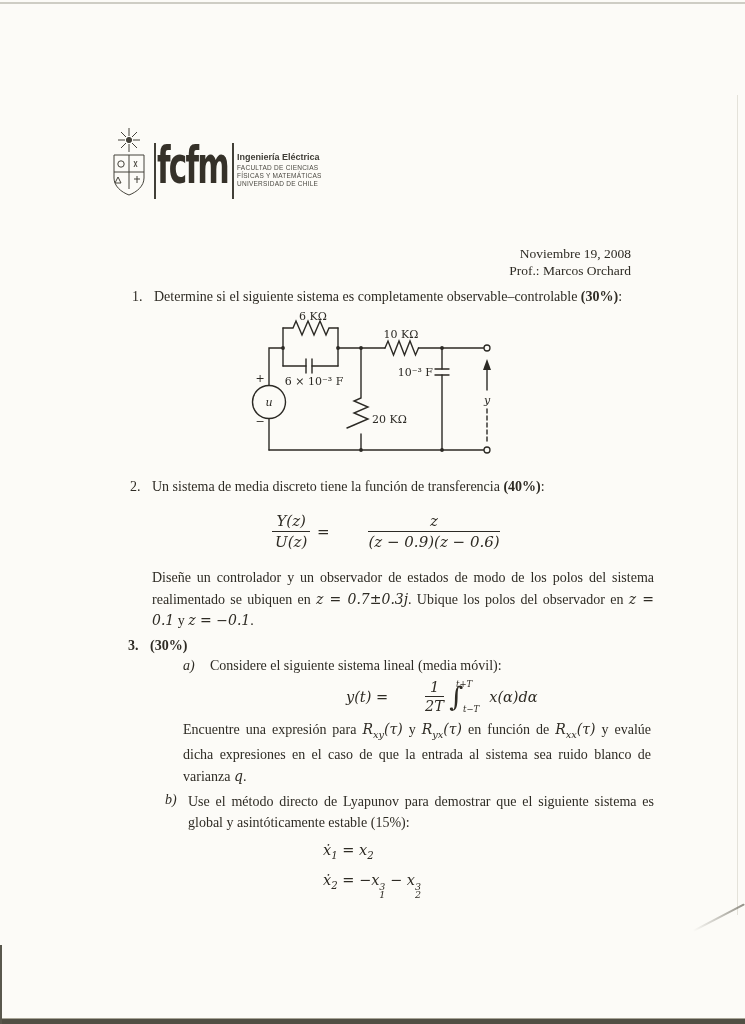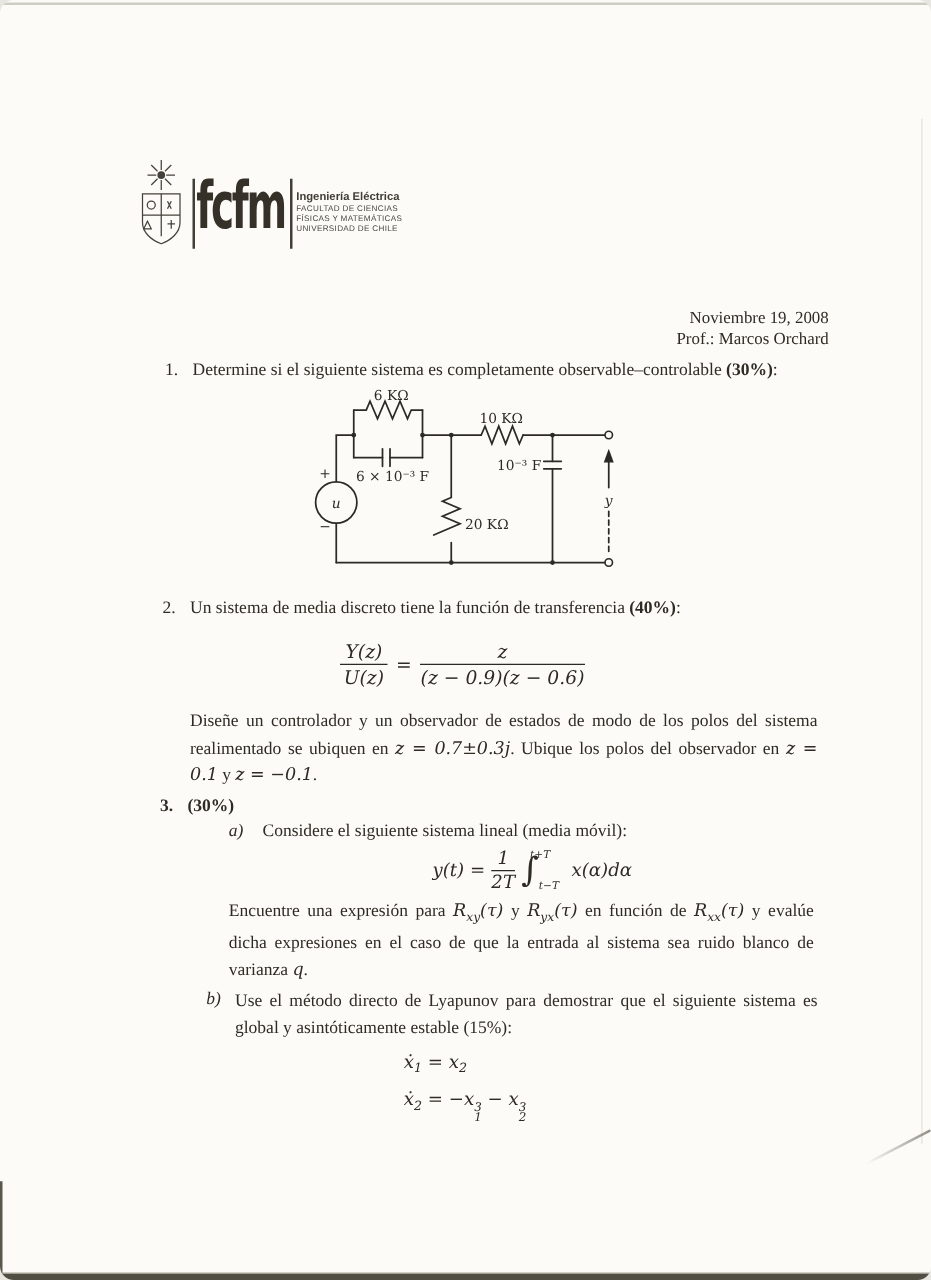--- a/index.html
+++ b/index.html
@@ -1,17 +1,17 @@
 <!DOCTYPE html>
 <html><head>
 <meta charset="utf-8">
 <style>
   html,body{margin:0;padding:0;background:#e8e6e0;}
   .page{position:relative;width:745px;height:1024px;margin:0 auto;background:#fcfbf7;
-        overflow:hidden;font-family:"Liberation Serif",serif;color:#2e2b24;border-radius:11px;}
+        overflow:hidden;font-family:"Liberation Serif",serif;color:#2e2b24;}
   
   .edge-top{position:absolute;left:0;top:2px;width:745px;height:2px;background:#c6c4bb;opacity:.85;}
   .edge-bottom-light{position:absolute;left:0;bottom:5px;width:745px;height:1px;background:#a8a597;}
   .edge-bottom{position:absolute;left:0;bottom:0;width:745px;height:5px;background:#514f44;}
   .edge-left{position:absolute;left:0;top:945px;width:2px;height:79px;background:#5a584d;}
   .edge-right{position:absolute;left:737px;top:95px;width:1px;height:820px;background:#e4e2da;}
   .crease{position:absolute;left:693px;top:930px;width:58px;height:2px;background:linear-gradient(to right,rgba(120,118,108,0),#77756a);
           transform:rotate(-27.5deg);transform-origin:0 50%;border-radius:1px;opacity:.8;}
 
   
@@ -23,35 +23,35 @@
   .fcfm{position:absolute;left:51px;top:8px;font-family:"DejaVu Sans",sans-serif;font-weight:bold;
         font-size:52px;letter-spacing:-3px;color:#353129;transform:scaleX(.60);transform-origin:left top;line-height:62px;}
   .logo-text{position:absolute;left:131px;top:26px;width:120px;font-family:"Liberation Sans",sans-serif;}
   .logo-dept{font-size:9px;color:#3f3d36;margin-bottom:2px;font-weight:bold;}
   .logo-caps{font-size:6.5px;line-height:8px;letter-spacing:.25px;color:#4b4942;}
 
   
   .header{position:absolute;left:80px;top:204px;width:560px;text-align:center;}
   .title{font-size:15px;font-weight:bold;}
   .course{font-size:16.5px;margin-top:3px;}
-  .meta{position:absolute;left:364px;top:246px;width:299px;text-align:right;font-size:13.5px;line-height:16.5px;}
+  .meta{position:absolute;left:332px;top:246px;width:299px;text-align:right;font-size:13.5px;line-height:16.5px;}
 
   
   .qrow{position:absolute;display:flex;font-size:14px;}
   .qnum{width:22px;flex:none;}
   .b{font-weight:bold;}
   .i{font-style:italic;}
   .nowrap{white-space:nowrap;}
   .math{font-family:"DejaVu Serif","Liberation Serif",serif;font-style:italic;}
   .para{position:absolute;font-size:14px;line-height:20.5px;text-align:justify;}
 
   
   .tf{position:absolute;left:230px;top:512px;width:280px;display:flex;justify-content:center;align-items:center;gap:7px;
       font-size:15px;}
-  .frac{display:inline-flex;flex-direction:column;text-align:center;}
+  .frac{display:inline-flex;flex-direction:column;text-align:center;margin-left:32px;}
   .frac .num{padding:0 4px 1px;border-bottom:1.3px solid #2c2a25;}
   .frac .den{padding-top:1px;}
 
   .f3a{position:absolute;left:346px;top:679px;display:flex;align-items:center;gap:5px;font-size:14.5px;}
   .intcol{display:flex;flex-direction:column;align-items:flex-start;line-height:1;}
   .intlim{font-size:8.5px;}
   .intlim.up{transform:translateX(7px);margin-bottom:-3px;}
   .intlim.dn{transform:translateX(-5px);margin-top:-4px;margin-left:19px;}
   .intsign{font-size:27px;line-height:24px;font-style:normal;}
 

